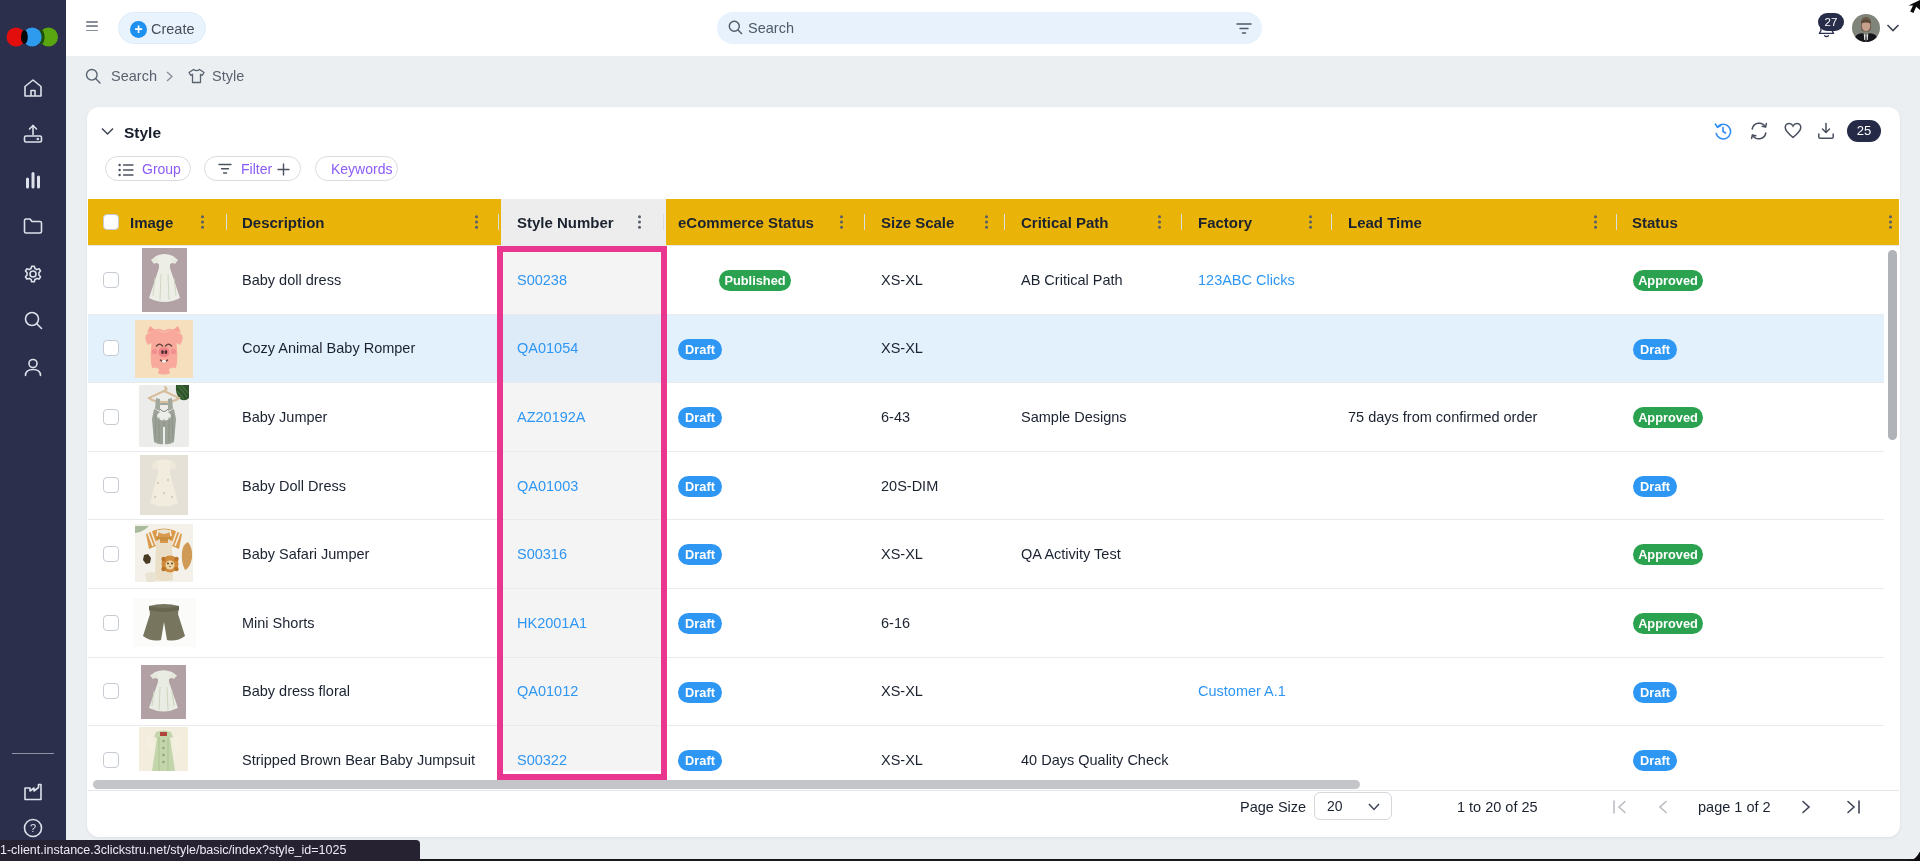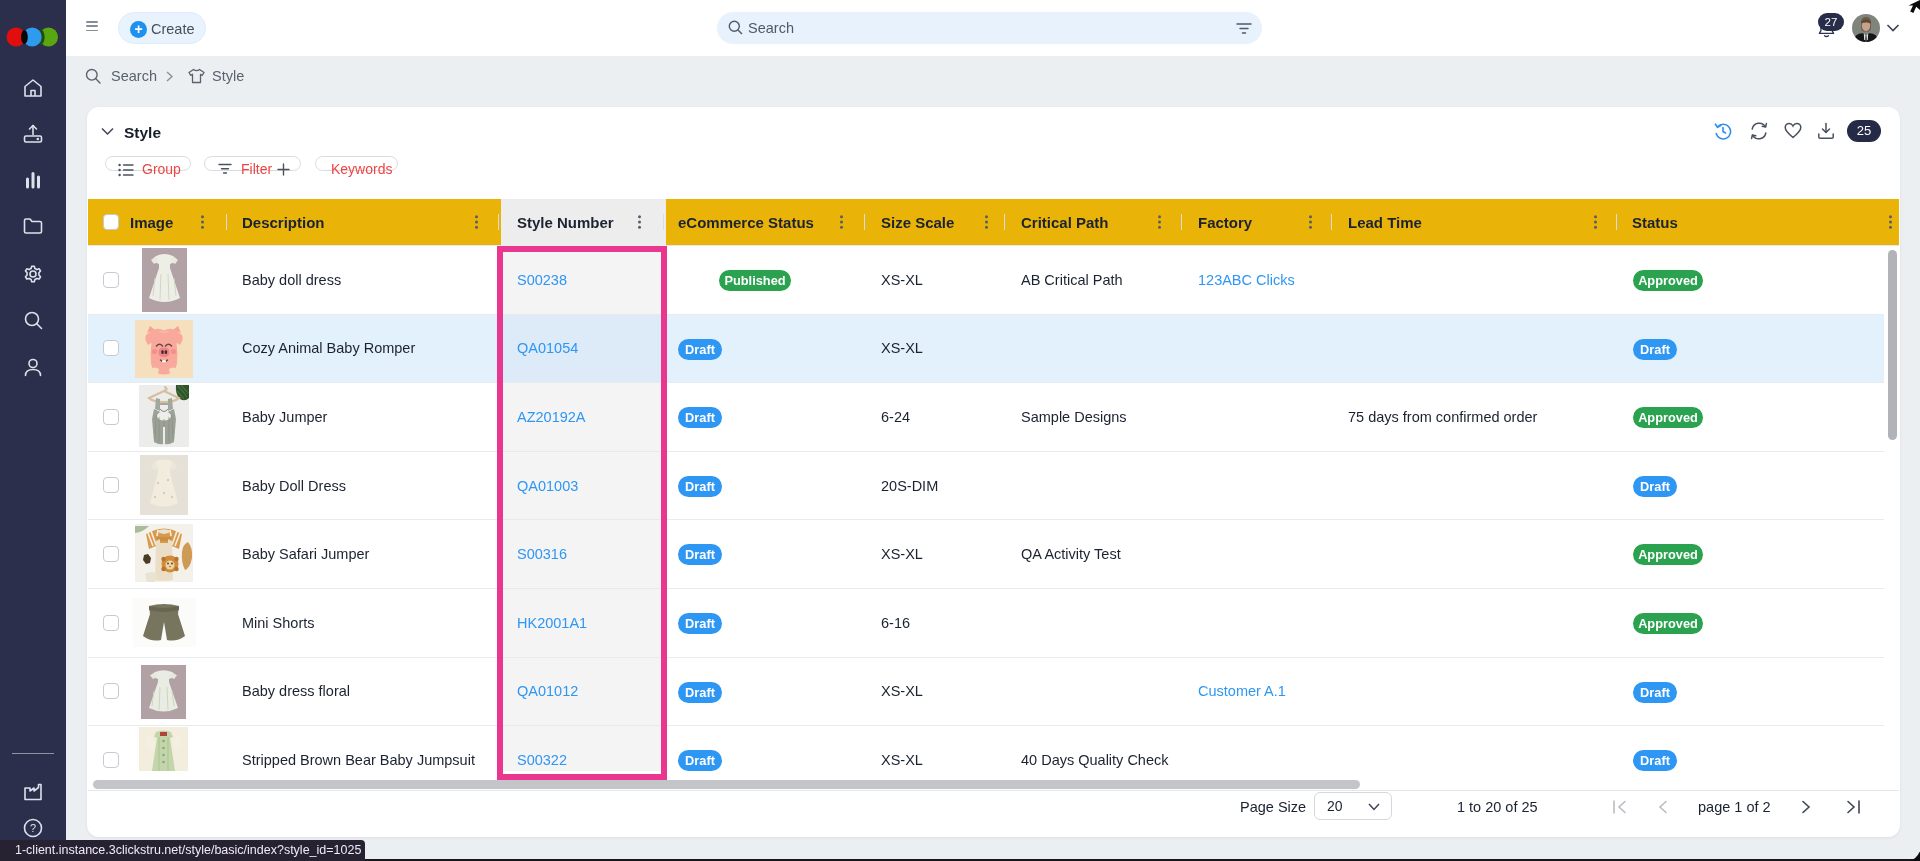--- a/index.html
+++ b/index.html
@@ -31,21 +31,21 @@
 
 #crumb { left:85px; top:68px; height:20px; font-size:14.5px; color:#59626f; }
 
 
 #card { left:87px; top:107px; width:1813px; height:730px; background:#fff; border-radius:12px; box-shadow:0 1px 3px rgba(20,30,50,.08); }
 #cardhead-chev { left:101px; top:127px; }
 #cardtitle { left:124px; top:124px; font-size:15.5px; font-weight:600; color:#161d2b; }
 .hicon { position:absolute; top:122px; }
 #badge25 { left:1847px; top:120px; width:34px; height:22px; background:#252a47; border-radius:11px; color:#fff; font-size:13px; text-align:center; line-height:22px; }
 
-.pill { position:absolute; top:156px; height:15px; border:1px solid #d9dbdf; border-radius:13px; background:#fff; font-size:14px; color:#ef4444; }
+.pill { position:absolute; top:156px; height:25px; border:1px solid #d9dbdf; border-radius:13px; background:#fff; font-size:14px; color:#8b5cf6; }
 #pill-group { left:105px; width:86px; }
 #pill-filter { left:204px; width:97px; }
 #pill-keywords { left:315px; width:83px; }
 
 
 #thead { left:88px; top:199px; width:1811px; height:47px; border-bottom:1px solid #e4e6ea; background:#eab308; }
 #snhead { left:501px; top:199px; width:165px; height:47px; background:#ededed; }
 .hlabel { position:absolute; top:15px; font-size:15px; font-weight:600; color:#1c2330; }
 .kebab { position:absolute; width:3px; color:#6d7380; }
 .vsep { position:absolute; top:15px; width:1px; height:16px; background:#d9dce1; }
@@ -68,21 +68,21 @@
 #hscroll { left:93px; top:780px; width:1267px; height:9px; background:#c3c5c8; border-radius:4.5px; }
 #vscroll { left:1888px; top:250px; width:9px; height:190px; background:#b0b3b7; border-radius:4.5px; z-index:6; }
 
 
 #pgsize-lbl { left:1240px; top:799px; font-size:14.5px; color:#1b2230; }
 #pgsize-box { left:1314px; top:792px; width:78px; height:28px; border:1px solid #d4d7db; border-radius:6px; font-size:14px; color:#1b2230; }
 #pg-count { left:1457px; top:799px; font-size:14.5px; }
 #pg-label { left:1698px; top:799px; font-size:14.5px; }
 
 
-#tooltip { left:0; top:840px; width:365px; height:21px; background:#272231; border-radius:0 4px 0 0; color:#efeaf6; font-size:12.5px; line-height:21px; padding-left:15px; z-index:40; }
+#tooltip { left:0; top:840px; width:420px; height:21px; background:#272231; border-radius:0 4px 0 0; color:#efeaf6; font-size:12.5px; line-height:21px; padding-left:0; z-index:40; }
 #bstrip { left:0; top:859px; width:1920px; height:2px; background:#17171c; z-index:35; }
 #cursor-tr { right:0; top:0; z-index:50; }
 </style>
 </head>
 <body>
 
 <div class="abs" id="topbar">
   <div class="abs" id="hamb">
       <div></div>
       <div></div>
@@ -436,21 +436,21 @@
           <path d="M17 30 L16 54"></path>
           <path d="M20 32 L20 57"></path>
           <path d="M30 32 L30 57"></path>
           <path d="M33 30 L34 54"></path>
           <path d="M25 34 L25 41"></path>
         </g>
       </svg>
     <div class="rowtext" style="left:154px;top:50%;transform:translateY(-50%)">Baby Jumper</div>
     <div class="rowtext link" style="left:429px;top:50%;transform:translateY(-50%)">AZ20192A</div>
     <div class="badge bblue" style="left:590px;top:24px;width:44px;">Draft</div>
-    <div class="rowtext" style="left:793px;top:50%;transform:translateY(-50%)">6-24</div>
+    <div class="rowtext" style="left:793px;top:50%;transform:translateY(-50%)">6-43</div>
     <div class="rowtext" style="left:933px;top:50%;transform:translateY(-50%)">Sample Designs</div>
     <div class="rowtext" style="left:1260px;top:50%;transform:translateY(-50%)">75 days from confirmed order</div>
     <div class="badge bgreen" style="left:1545px;top:24px;width:70px;">Approved</div>
   </div>
   <div class="row" style="top:205.8px;">
     <div class="sncell"></div>
     <div class="cb" style="top:25.5px;"></div>
     <svg class="pimg" style="left:52px;top:3.5px" width="48" height="60" viewBox="0 0 48 60">
         <rect width="48" height="60" fill="#e6e1d7"></rect>
         <path d="M16 6 Q24 3 32 6 L34 12 L30 14 L30 18 L38 48 Q24 55 10 48 L18 18 L18 14 L14 12 Z" fill="#f2ecdf"></path>

